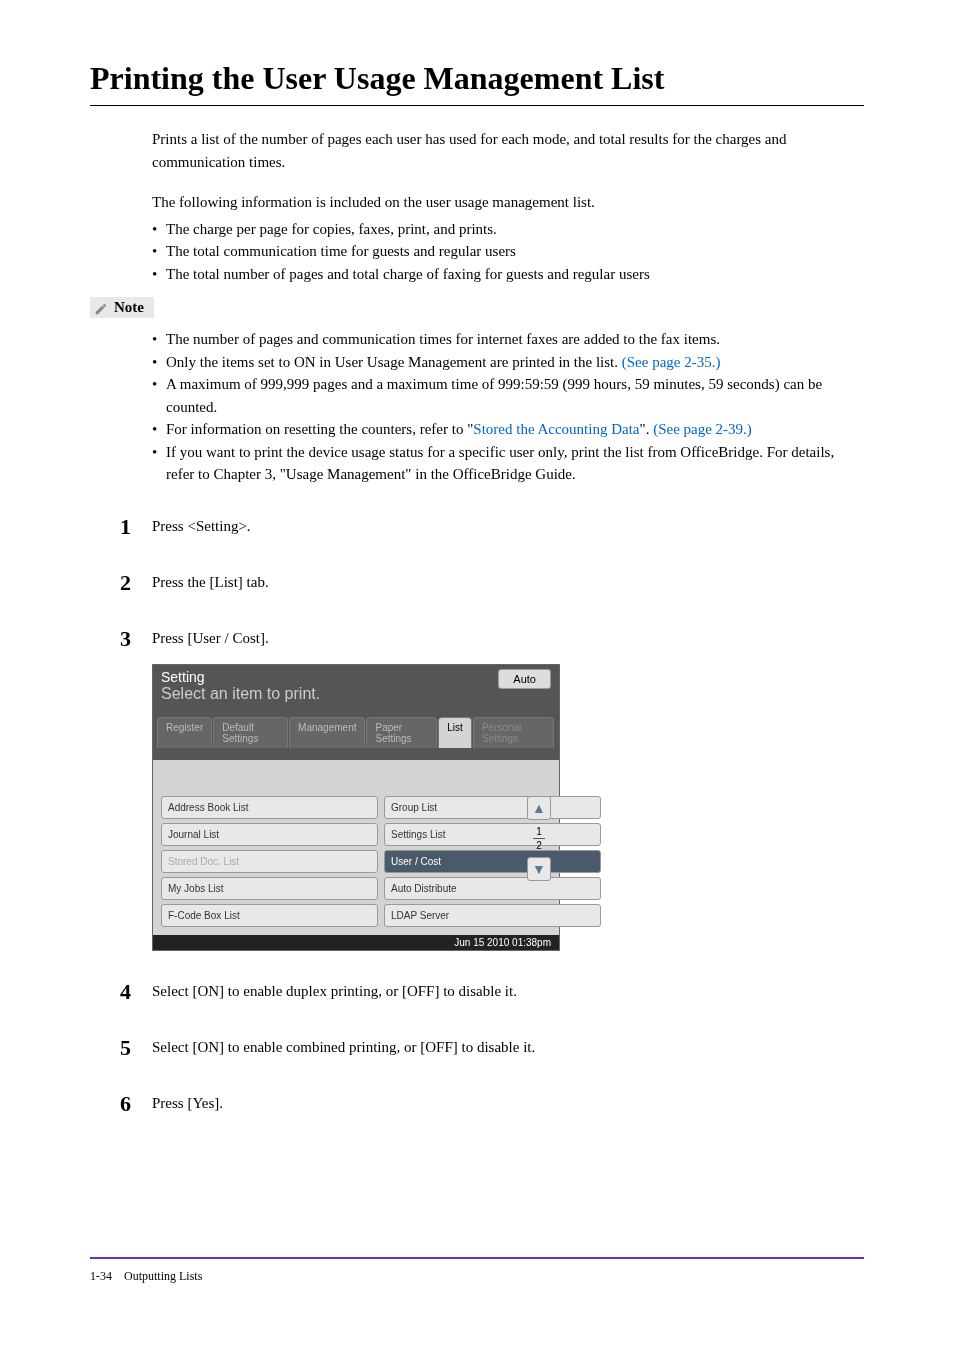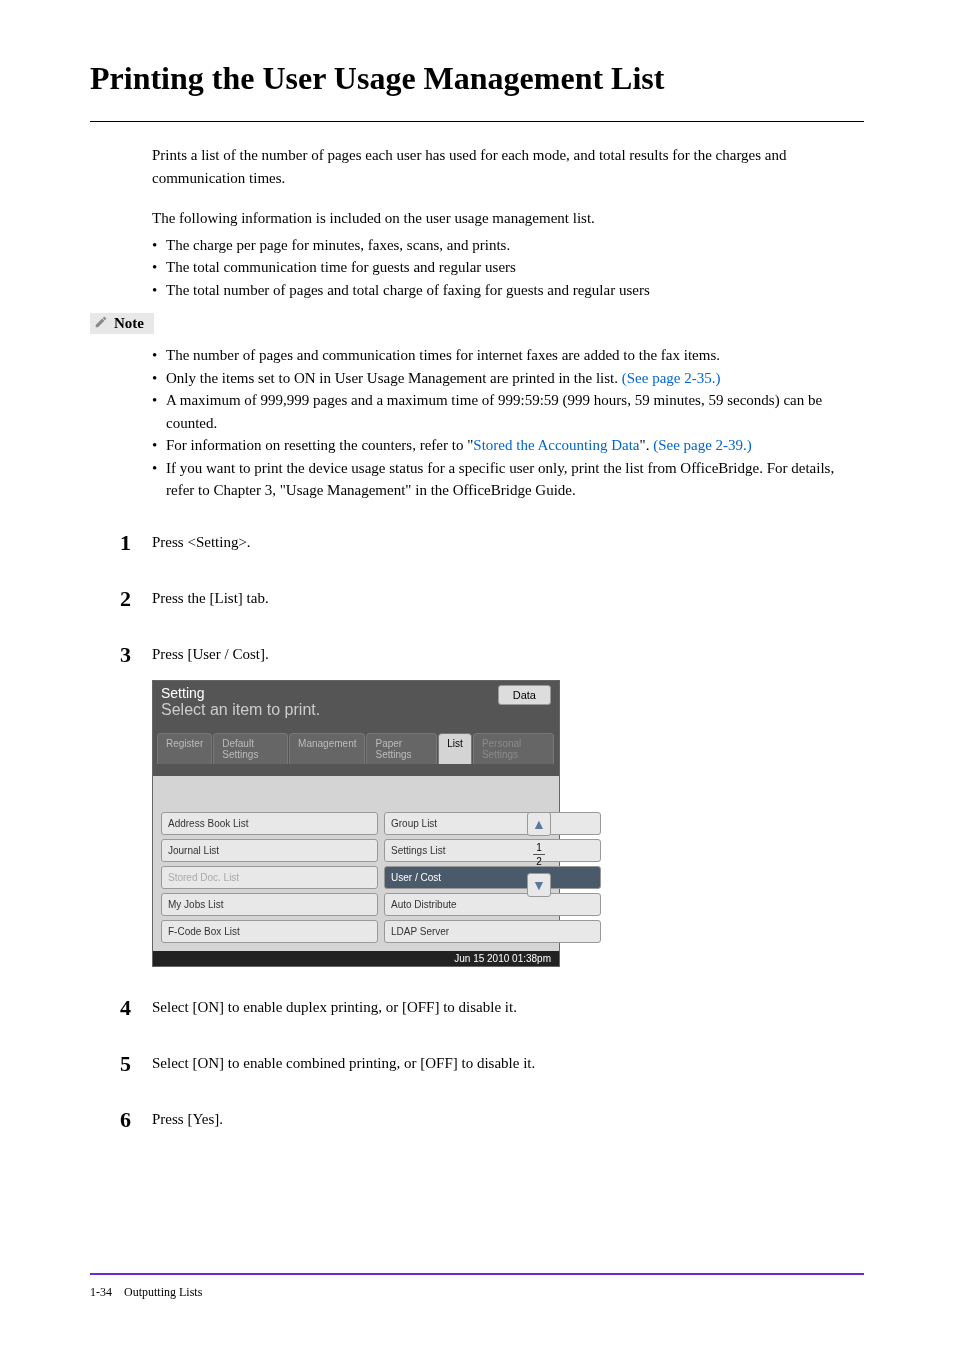--- a/index.html
+++ b/index.html
@@ -11,21 +11,21 @@
       font-family: Georgia, 'Times New Roman', serif;
       background: #fff;
       color: #000;
       width: 954px;
       margin: 0 auto;
       padding: 60px 90px 40px 90px;
     }
     .title {
       font-size: 32px;
       font-weight: bold;
-      margin-bottom: 24px;
+      margin-bottom: 8px;
       font-family: 'Century Schoolbook', Georgia, serif;
     }
     .title-underline {
       border-bottom: 1.5px solid #000;
       margin-bottom: 22px;
     }
     .body-text {
       font-size: 15px;
       line-height: 1.5;
       margin-left: 62px;
@@ -44,21 +44,21 @@
       padding-left: 14px;
       font-family: 'Century Schoolbook', Georgia, serif;
     }
     .bullet-list li::before {
       content: "•";
       position: absolute;
       left: 0;
     }
     .note-label {
       display: inline-flex;
-      align-items: flex-start;
+      align-items: flex-end;
       background: #e8e8e8;
       padding: 2px 10px 2px 4px;
       margin-bottom: 10px;
       margin-left: 0;
     }
     .note-label .pencil {
       width: 14px;
       height: 14px;
       margin-right: 6px;
       color: #888;
@@ -236,21 +236,21 @@
 
 
 
 <h1 class="title">Printing the User Usage Management List</h1>
 <div class="title-underline"></div>
 
 <p class="body-text">Prints a list of the number of pages each user has used for each mode, and total results for the charges and communication times.</p>
 
 <p class="body-text" style="margin-bottom:4px;">The following information is included on the user usage management list.</p>
 <ul class="bullet-list">
-  <li>The charge per page for minutes, faxes, scans, and prints.</li>
+  <li>The charge per page for copies, faxes, print, and prints.</li>
   <li>The total communication time for guests and regular users</li>
   <li>The total number of pages and total charge of faxing for guests and regular users</li>
 </ul>
 
 <div class="note-label">
   <svg class="pencil" viewBox="0 0 24 24">
       <path fill="currentColor" d="M3 17.25V21h3.75L17.81 9.94l-3.75-3.75L3 17.25zM20.71 7.04a1 1 0 0 0 0-1.41l-2.34-2.34a1 1 0 0 0-1.41 0l-1.83 1.83 3.75 3.75 1.83-1.83z"></path>
     </svg>
   <span class="note-text">Note</span>
 </div>
@@ -278,21 +278,21 @@
   </div>
 </div>
 
 <div class="screenshot">
   <div class="screen">
     <div class="screen-header">
       <div class="screen-header-left">
         <div class="screen-title">Setting</div>
         <div class="screen-subtitle">Select an item to print.</div>
       </div>
-      <div class="close-btn">Data</div>
+      <div class="close-btn">Auto</div>
     </div>
     <div class="tab-row">
       <div class="tab">Register</div>
       <div class="tab">Default Settings</div>
       <div class="tab">Management</div>
       <div class="tab">Paper Settings</div>
       <div class="tab active">List</div>
       <div class="tab disabled">Personal Settings</div>
     </div>
     <div class="screen-body">

